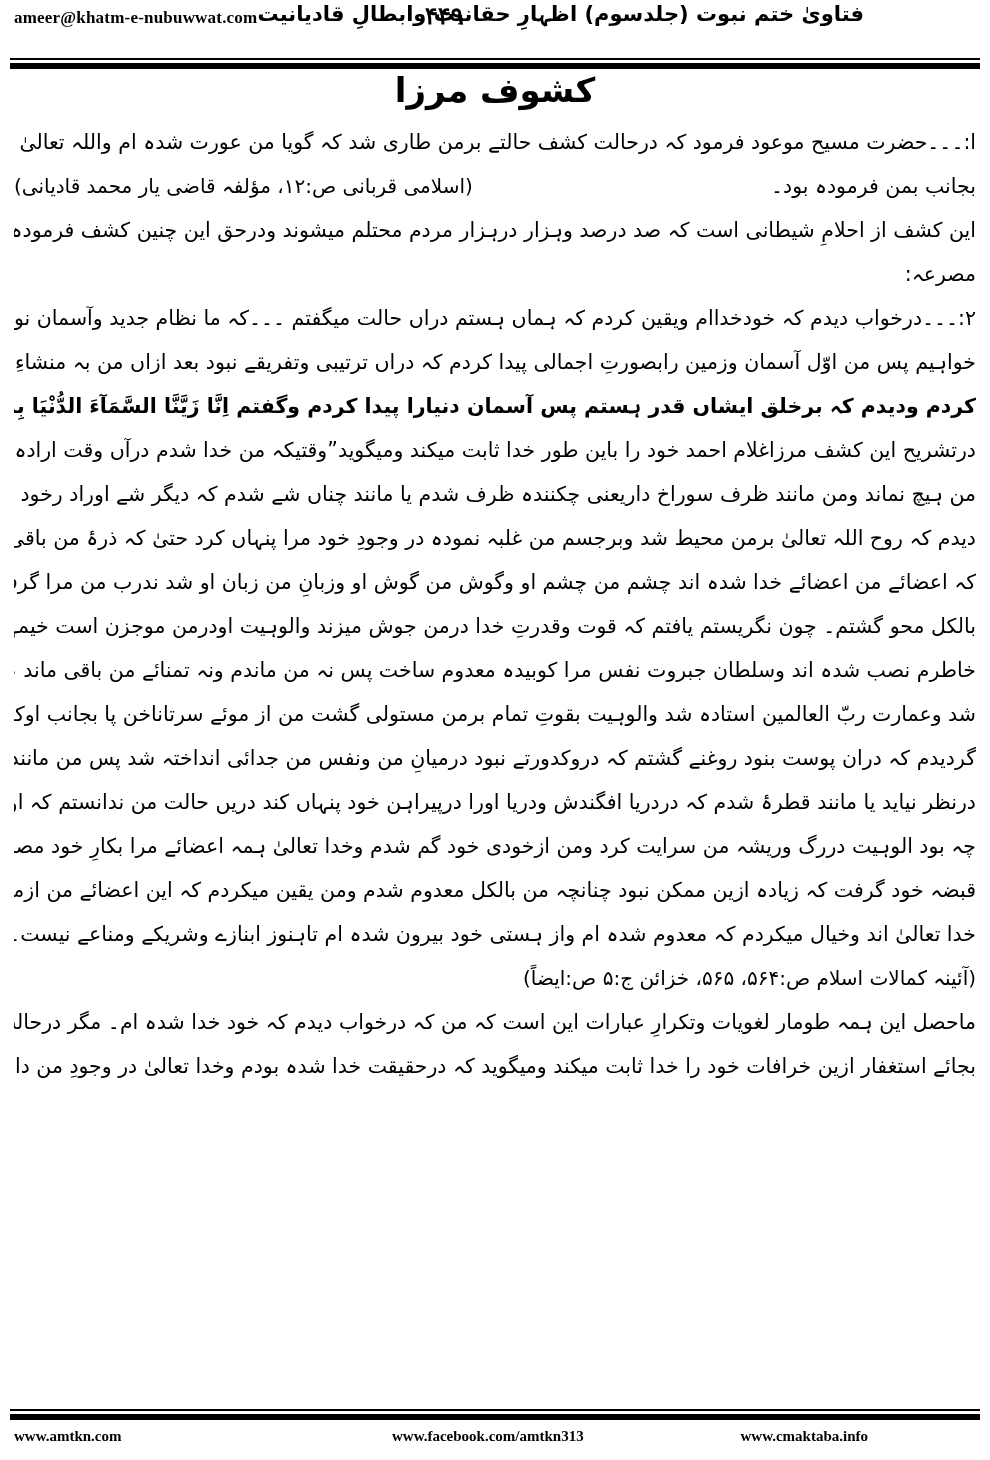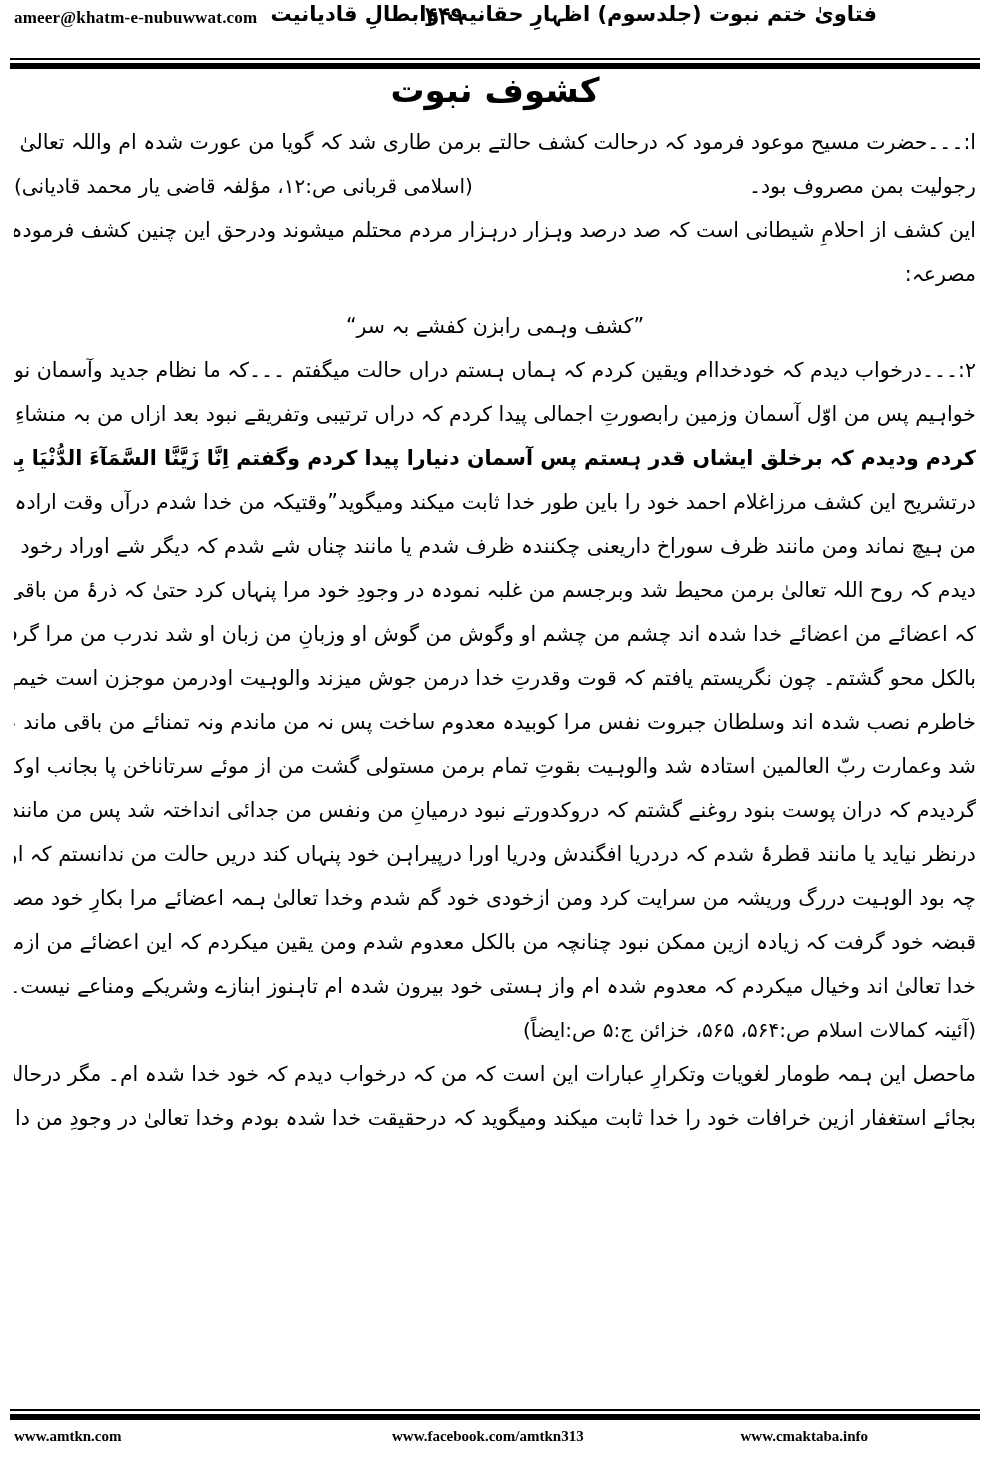--- a/index.html
+++ b/index.html
@@ -1,17 +1,17 @@
 <!DOCTYPE html>
 <html><head>
   <meta charset="utf-8">
   <style>
     html, body { margin: 0; padding: 0; background: #ffffff; }
     body { width: 990px; height: 1460px; position: relative; overflow: hidden; color: #000; }
-    .header { position: absolute; top: 0; left: 0; width: 876px; height: 58px; padding-left: 13px; }
+    .header { position: absolute; top: 0; left: 0; width: 876px; height: 58px; }
     .hdr-email { position: absolute; left: 14px; top: 8px; font-family: "Liberation Serif", serif; font-weight: bold; font-size: 17px; letter-spacing: 0.2px; }
     .hdr-page { position: absolute; left: 425px; top: 2px; font-family: Liberation Sans, sans-serif; font-weight: bold; font-size: 24px; }
     .hdr-title { position: absolute; right: 12px; top: 2px; font-family: "DejaVu Sans", sans-serif; font-weight: bold; font-size: 21px; direction: rtl; white-space: nowrap; }
     .rule-double { position: absolute; left: 10px; width: 970px; }
     .rule-double .thin { height: 2px; background: #000; }
     .rule-double .gap { height: 3px; }
     .rule-double .thick { height: 6px; background: #000; }
     .doc-title { position: absolute; top: 70px; left: 0; width: 990px; text-align: center; font-family: "DejaVu Sans", sans-serif; font-weight: bold; font-size: 34px; direction: rtl; }
     .body { position: absolute; top: 120px; left: 14px; width: 962px; direction: rtl; font-family: "DejaVu Sans", sans-serif; font-size: 20.5px; line-height: 44px; text-align: justify; }
     .line { display: block; white-space: nowrap; overflow: hidden; text-align: justify; text-align-last: justify; height: 44px; }
@@ -34,32 +34,31 @@
   <span class="hdr-page">۴۴۹</span>
   <span class="hdr-title">فتاویٰ ختم نبوت (جلدسوم) اظہارِ حقانیت وابطالِ قادیانیت</span>
 </div>
 
 <div class="rule-double" style="top:58px;">
   <div class="thin"></div>
     <div class="gap"></div>
     <div class="thick"></div>
 </div>
 
-<div class="doc-title">کشوف نبوت</div>
+<div class="doc-title">کشوف مرزا</div>
 
 <div class="body">
 
   <span class="line">ا:۔۔۔حضرت مسیح موعود فرمود کہ درحالت کشف حالتے برمن طاری شد کہ گویا من عورت شدہ ام واللہ تعالیٰ اظہار طاقت</span>
   <div class="split">
-    <span>رجولیت بمن مصروف بود۔</span>
+    <span>بجانب بمن فرمودہ بود۔</span>
     <span class="ref">(اسلامی قربانی ص:۱۲، مؤلفہ قاضی یار محمد قادیانی)</span>
   </div>
   <span class="line">این کشف از احلامِ شیطانی است کہ صد درصد وہزار درہزار مردم محتلم میشوند ودرحق این چنین کشف فرمودہ شدہ است،</span>
   <span class="line short">مصرعہ:</span>
-  <span class="line center" style="margin-top:8px;">”کشف وہمی رابزن کفشے بہ سر“</span>
 
   <span class="line">۲:۔۔۔درخواب دیدم کہ خودخداام ویقین کردم کہ ہماں ہستم دراں حالت میگفتم ۔۔۔کہ ما نظام جدید وآسمان نوزمین نومے</span>
   <span class="line">خواہیم پس من اوّل آسمان وزمین رابصورتِ اجمالی پیدا کردم کہ دراں ترتیبی وتفریقے نبود بعد ازاں من بہ منشاءِ حق ترتیب وتفریقش</span>
   <span class="line short bold">کردم ودیدم کہ برخلق ایشاں قدر ہستم پس آسمان دنیارا پیدا کردم وگفتم اِنَّا زَیَّنَّا السَّمَآءَ الدُّنْیَا بِمَصَابِیْحَ۔</span>
 
   <span class="line">درتشریح این کشف مرزاغلام احمد خود را باین طور خدا ثابت میکند ومیگوید”وقتیکہ من خدا شدم درآں وقت ارادہ وخیال وعمل</span>
   <span class="line">من ہیچ نماند ومن مانند ظرف سوراخ داریعنی چکنندہ ظرف شدم یا مانند چناں شے شدم کہ دیگر شے اوراد رخود پنہاں کردہ دریں اثناء</span>
   <span class="line">دیدم کہ روح اللہ تعالیٰ برمن محیط شد وبرجسم من غلبہ نمودہ در وجودِ خود مرا پنہاں کرد حتیٰ کہ ذرۂ من باقی ماند چون برجسم خود دیدم دریافتم</span>
   <span class="line">کہ اعضائے من اعضائے خدا شدہ اند چشم من چشم او وگوش من گوش او وزبانِ من زبان او شد ندرب من مرا گرفت وچناں گرفت کہ</span>
   <span class="line">بالکل محو گشتم۔ چون نگریستم یافتم کہ قوت وقدرتِ خدا درمن جوش میزند والوہیت اودرمن موجزن است خیمہائے حضرت عزت بحوالی</span>

